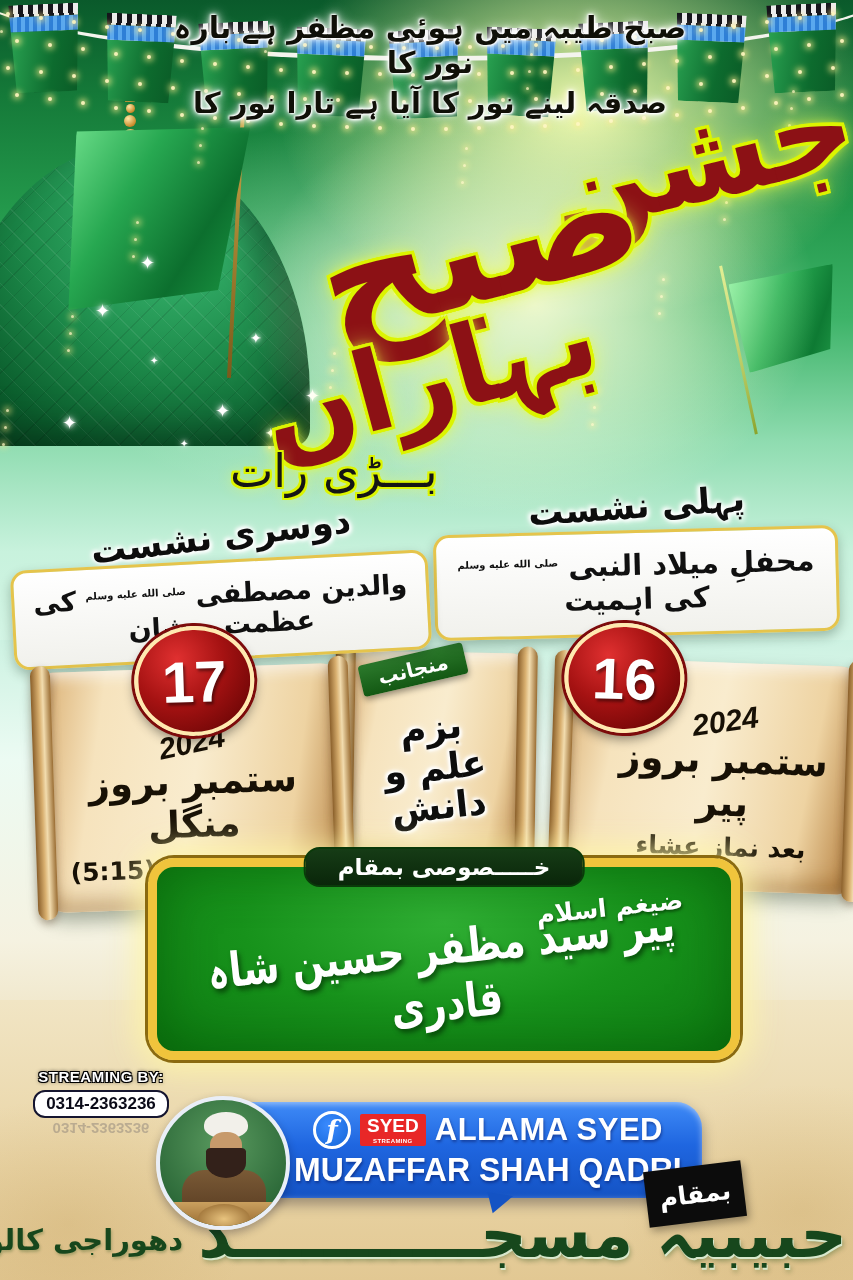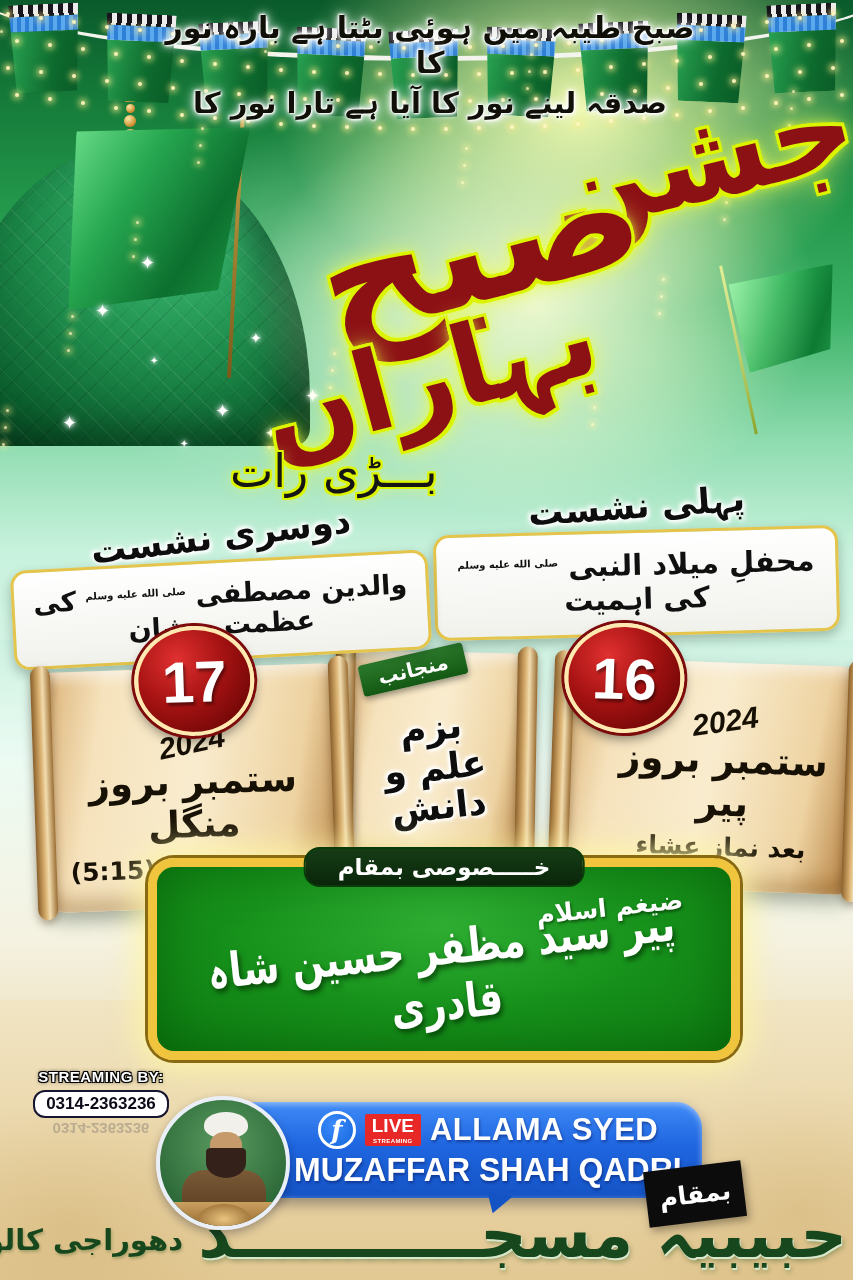--- a/index.html
+++ b/index.html
@@ -391,21 +391,21 @@
       <div class="sparkle" style="left: 265px; top: 425px; font-size: 14px;">✦</div>
       <div class="sparkle" style="left: 180px; top: 438px; font-size: 10px;">✦</div>
       <div class="sparkle" style="left: 62px; top: 412px; font-size: 18px;">✦</div>
       <div class="sparkle" style="left: 305px; top: 385px; font-size: 18px;">✦</div>
       <div class="sparkle" style="left: 140px; top: 252px; font-size: 18px;">✦</div>
       <div class="sparkle" style="left: 330px; top: 440px; font-size: 10px;">✦</div>
       <div class="sparkle" style="left: 250px; top: 330px; font-size: 14px;">✦</div>
     </div>
 
   <div class="abs poetry">
-    <div class="l1 glow-w">صبح طیبہ میں ہوئی بٹتا ہے بارہ نور کا</div>
+    <div class="l1 glow-w">صبح طیبہ میں ہوئی مظفر ہے بارہ نور کا</div>
     <div class="l2 glow-w">صدقہ لینے نور کا آیا ہے تارا نور کا</div>
   </div>
 
   <div class="abs title-glow"></div>
   <div class="cal tw1">جشن</div>
   <div class="cal tw2">صبح</div>
   <div class="cal tw3">بہاراں</div>
   <div class="abs subtitle">بـــڑی رات</div>
 
   <div class="sess sess-right">
@@ -454,21 +454,21 @@
   <div class="abs designed">
     <div class="db-label">STREAMING BY:</div>
     <div class="db-phone">0314-2363236</div>
     <div class="db-reflect">0314-2363236</div>
   </div>
 
   <div class="abs ribbon">
     <div class="rb-row1">
       <div class="fb-circle">f</div>
       <div class="lv">
-        <span>LIVE</span>
+        <span>SYED</span>
         <div class="lv-sub">STREAMING</div>
       </div>
       <div class="rb-l1">ALLAMA SYED</div>
     </div>
     <div class="rb-l2">MUZAFFAR SHAH QADRI</div>
   </div>
 
   <div class="abs photo">
     <div class="ph ph-body"></div>
     <div class="ph ph-turban"></div>

